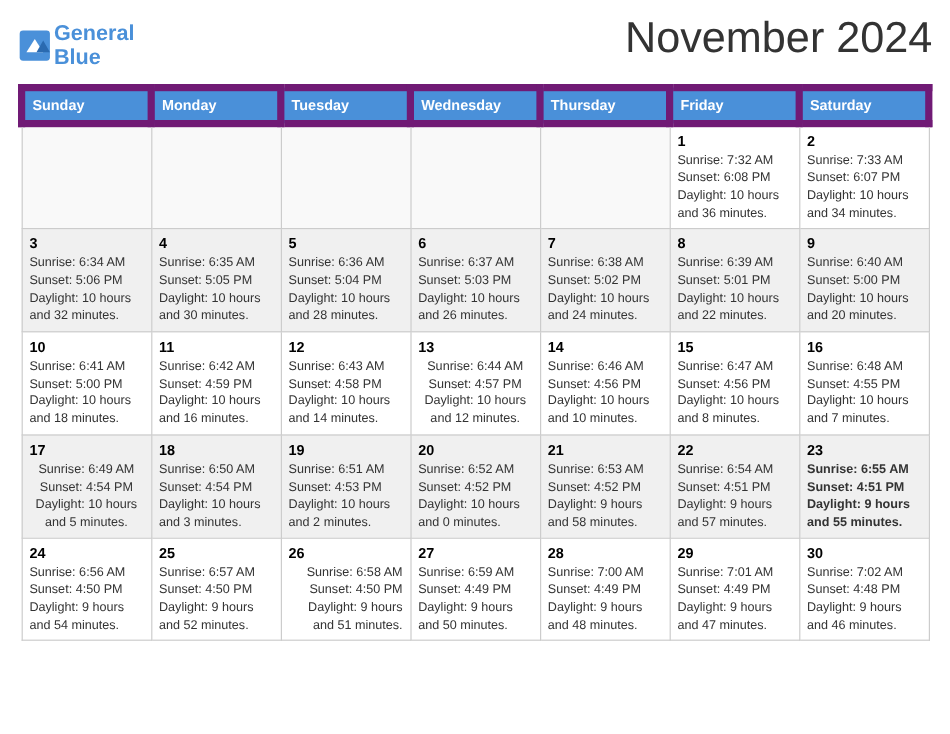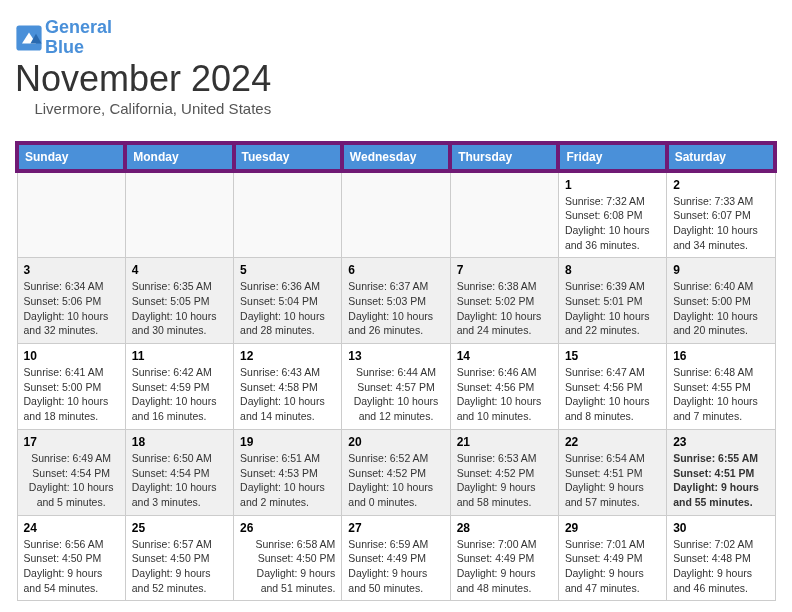--- a/index.html
+++ b/index.html
@@ -7,22 +7,21 @@
       font-family: Arial, sans-serif;
       background: #fff;
       width: 792px;
       min-height: 612px;
       padding: 10px 15px;
     }
     .header-area {
       display: flex;
       justify-content: space-between;
       align-items: flex-start;
-      margin-bottom: 24px;
-      flex-direction: column;
+      margin-bottom: 12px;
     }
     .logo {
       display: flex;
       align-items: center;
       margin-top: 8px;
     }
     .logo-text {
       font-size: 18px;
       font-weight: bold;
       color: #333;
@@ -53,21 +52,21 @@
       border-collapse: collapse;
       font-size: 11px;
     }
     thead tr th {
       background-color: #4a90d9;
       color: white;
       padding: 5px 6px;
       text-align: left;
       font-size: 12px;
       font-weight: bold;
-      border: 4px solid #701a75;
+      border: 6px solid #701a75;
     }
     tbody tr td {
       border: 1px solid #ccc;
       padding: 5px 6px;
       vertical-align: top;
       height: 80px;
       width: 14.28%;
     }
     tbody tr td.empty {
       background: #f9f9f9;
@@ -100,21 +99,20 @@
       <polygon points="10,28 20,12 30,28" fill="white"></polygon>
       <polygon points="22,28 30,14 38,28" fill="#2a6ab0"></polygon>
     </svg>
     <div class="logo-text">
       <div><span>General</span></div>
       <div><span style="color:#4a90d9">Blue</span></div>
     </div>
   </div>
   <div class="title-area">
     <div class="month-title">November 2024</div>
-    <div class="location">Livermore, California, United States</div>
   </div>
 </div>
 
 <table>
   <thead>
     <tr>
     <th>Sunday</th>
         <th>Monday</th>
         <th>Tuesday</th>
         <th>Wednesday</th>

